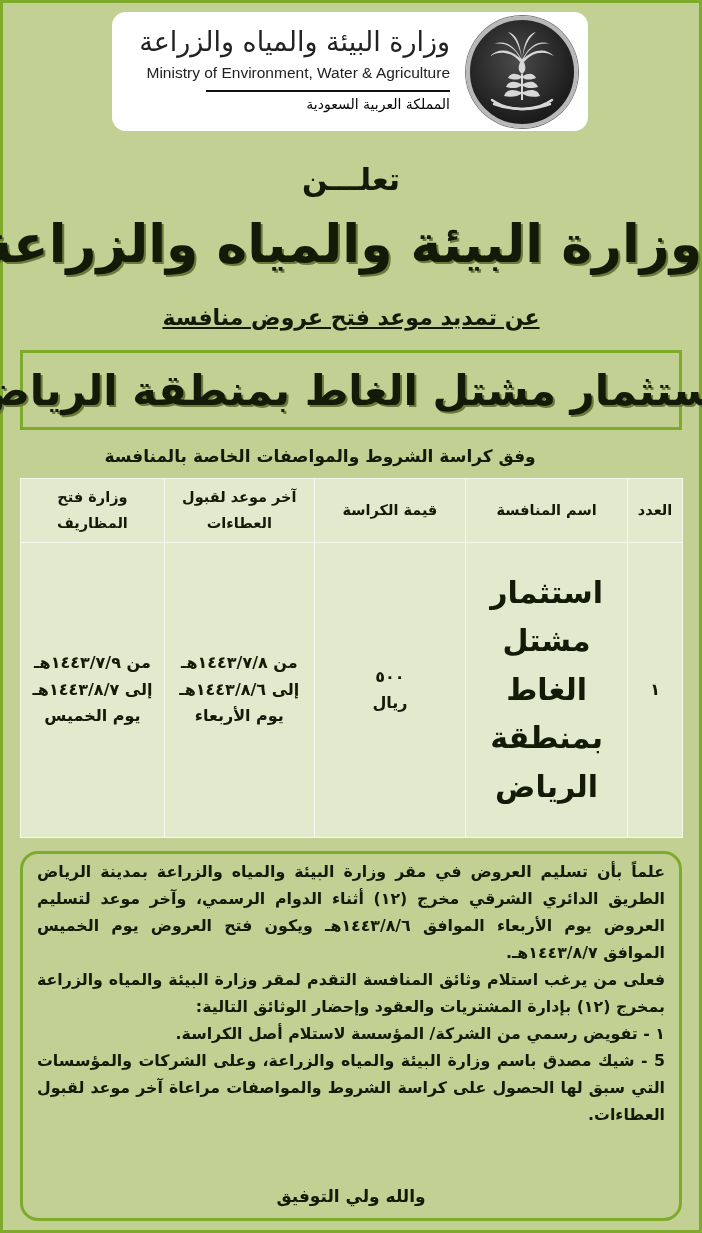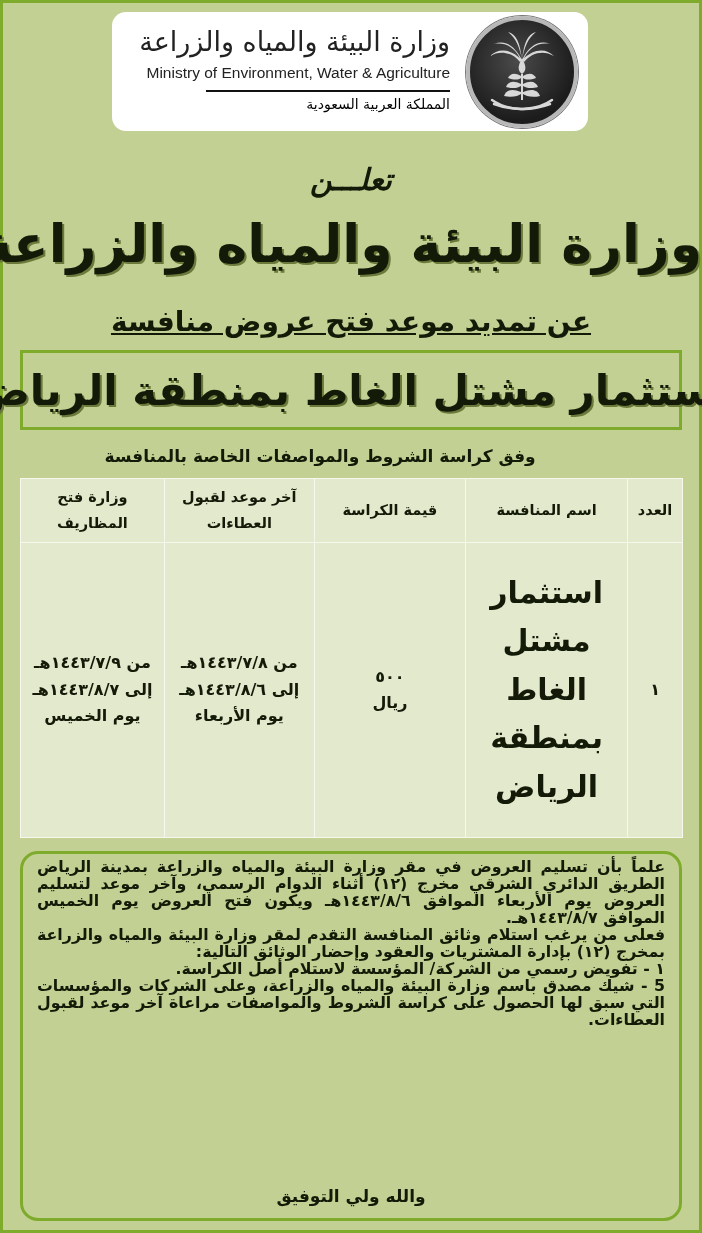--- a/index.html
+++ b/index.html
@@ -42,27 +42,27 @@
     background: radial-gradient(circle at 45% 40%, #4a4a4a 0%, #1c1c1c 70%);
     border: 4px solid #b8b8b8;
     box-shadow: 0 0 0 1px #777;
   }
   .emblem svg { position: absolute; left: 0; top: 0; width: 104px; height: 104px; }
 
   .announce {
     position: absolute; left: 0; width: 702px; text-align: center; direction: rtl;
     font-weight: bold; white-space: nowrap;
   }
-  .announce-verb { top: 162px; font-size: 30px; letter-spacing: 2px; font-style: italic; }
+  .announce-verb { top: 162px; font-size: 30px; letter-spacing: 2px; }
   .announce-ministry {
     top: 214px; font-size: 52px;
     text-shadow: 2px 2px 0 #6b7a3b;
   }
   .announce-subject {
-    top: 305px; font-size: 28px; text-decoration: underline;
+    top: 305px; font-size: 22px; text-decoration: underline;
   }
   .project-box {
     position: absolute; left: 20px; top: 350px; width: 662px; height: 80px;
     border: 3px solid #7fab2c;
     display: flex; align-items: center; justify-content: center;
   }
   .project-title {
     direction: rtl; font-size: 42px; font-weight: bold; white-space: nowrap;
     text-shadow: 2px 2px 0 #6b7a3b;
   }
@@ -92,21 +92,21 @@
   .cell-num { font-size: 16px; }
   .stack-line { display: block; white-space: nowrap; }
 
   
   .notes-box {
     position: absolute; left: 20px; top: 851px; width: 662px; height: 370px;
     border: 3px solid #7fab2c; border-radius: 18px;
     padding: 4px 14px 0 14px; direction: rtl;
   }
   .notes-text {
-    font-size: 15.8px; font-weight: bold; line-height: 17px; text-align: justify;
+    font-size: 15.8px; font-weight: bold; line-height: 27px; text-align: justify;
     text-align-last: right;
   }
   .notes-text p { margin: 0; }
   .closing {
     position: absolute; left: 0; right: 0; bottom: 12px; text-align: center;
     font-size: 17px; font-weight: bold;
   }
 </style>
 </head>
 <body>

